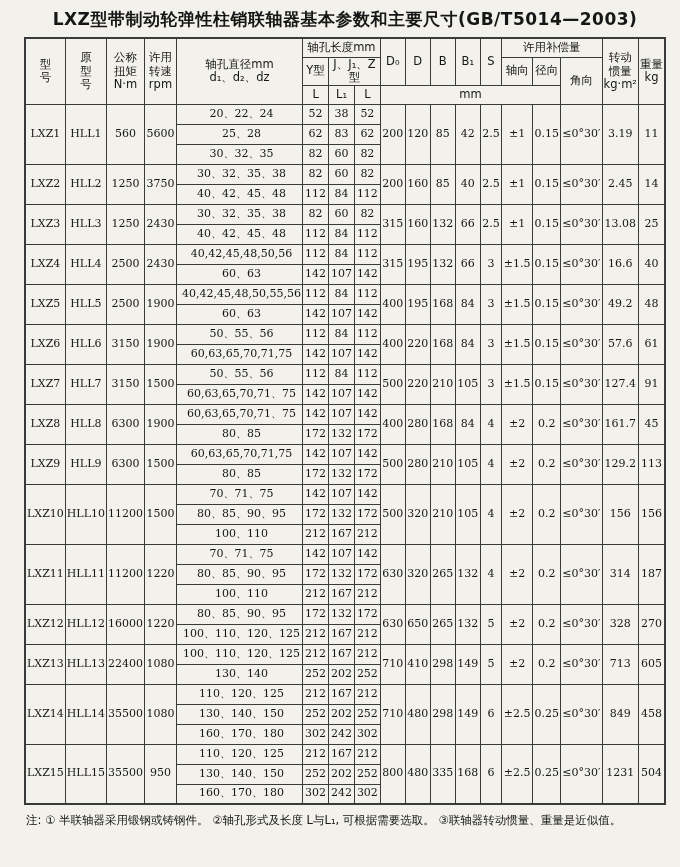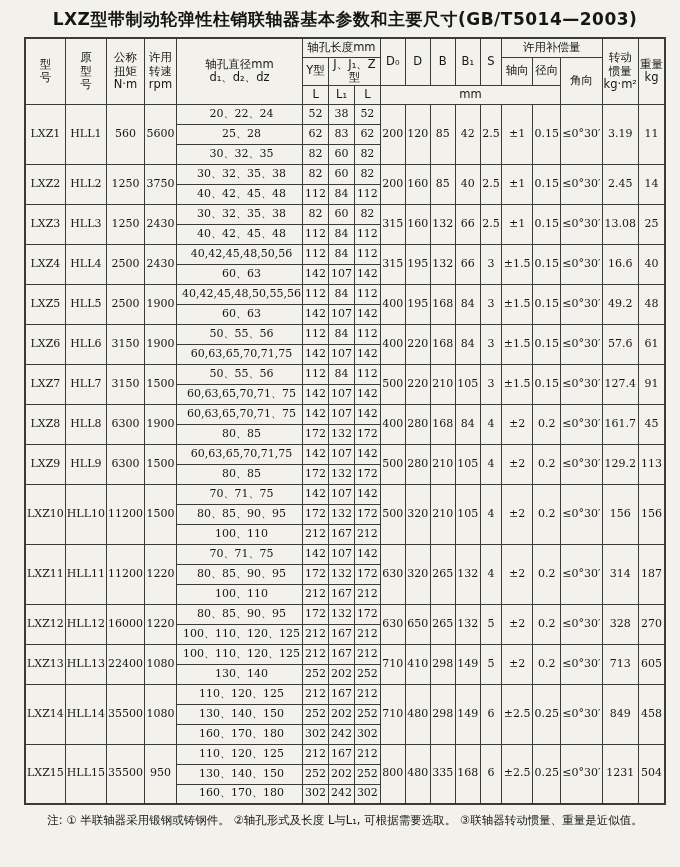--- a/index.html
+++ b/index.html
@@ -43,21 +43,20 @@
     height: 19px;
     font-family: "DejaVu Sans", "Liberation Sans", sans-serif;
   }
   .spec tbody tr { height: 20px; }
   .spec td.dia { text-align: center; padding-left: 5px; white-space: nowrap; }
   .notes {
     font-family: "DejaVu Sans", "Liberation Sans", sans-serif;
     font-size: 11.5px;
     margin: 7px 2px 0 2px;
     line-height: 1.55;
-    text-align: center;
   }
   .notes p { margin: 0; }
   .notes p.indent { padding-left: 30px; }
 </style>
 </head>
 <body>
 
 <div class="page">
 
   <div class="title">LXZ型带制动轮弹性柱销联轴器基本参数和主要尺寸(GB/T5014—2003)</div>

